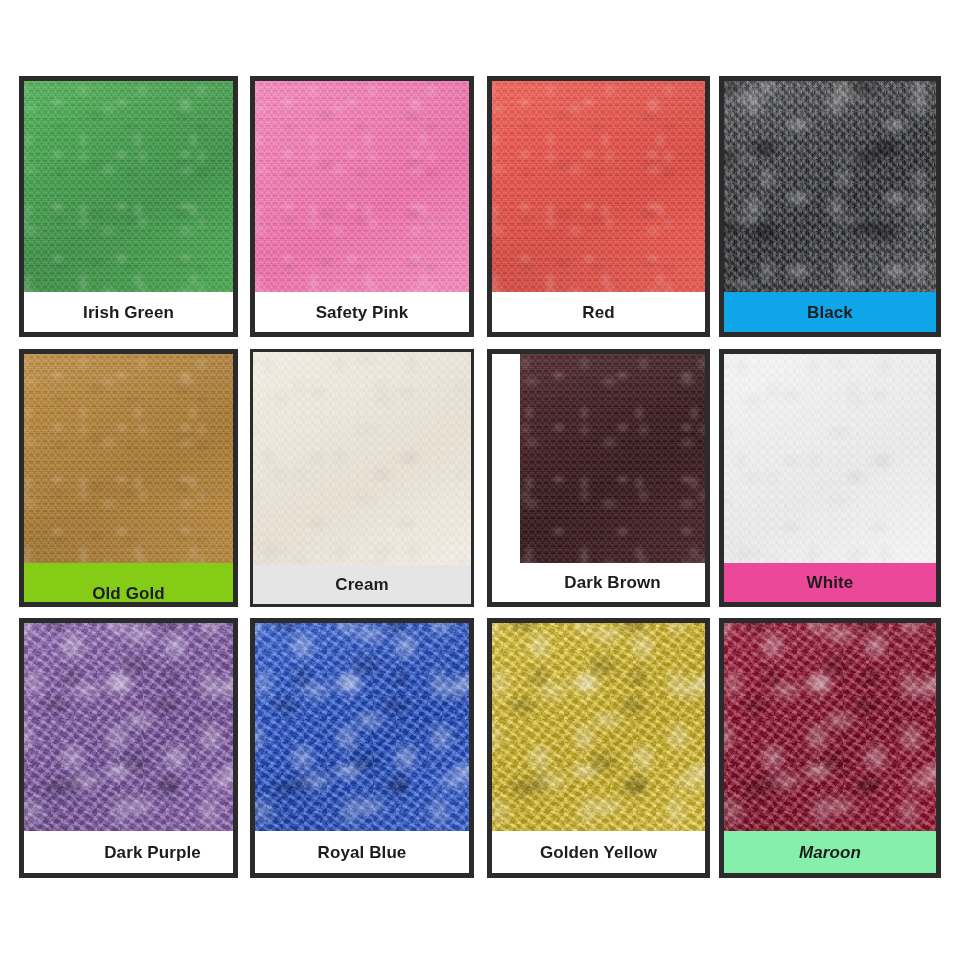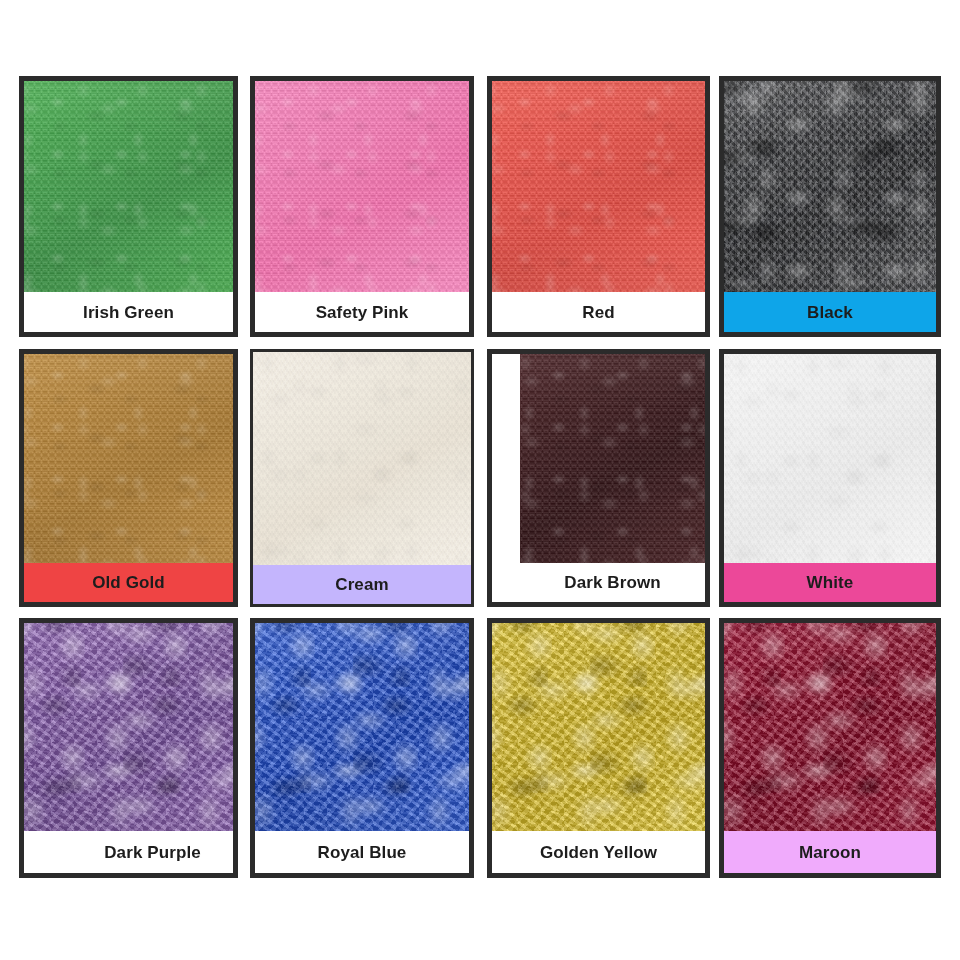--- a/index.html
+++ b/index.html
@@ -186,29 +186,29 @@
         <div class="tex tex-heather"></div>
       </div>
       <div class="swatch-label-plate" style="background: #0ea5e9;">
         <span class="swatch-label" style="color: rgb(29, 29, 29);">Black</span>
       </div>
     </div>
     <div class="swatch-card row2" style="left: 19px; top: 349px; width: 219px; height: 258px; border-color: rgb(43, 43, 43);">
       <div class="swatch-color" style="background: linear-gradient(150deg, rgb(194, 143, 66) 0%, rgb(169, 122, 51) 58%, rgb(194, 143, 66) 100%);">
         <div class="tex tex-speckle"></div>
       </div>
-      <div class="swatch-label-plate" style="background: #ef4444;">
+      <div class="swatch-label-plate" style="background: #84cc16; align-items: flex-end;">
         <span class="swatch-label" style="color: rgb(29, 29, 29);">Old Gold</span>
       </div>
     </div>
     <div class="swatch-card row2 light thin-border" style="left: 250px; top: 349px; width: 224px; height: 258px; border-color: rgb(43, 43, 43);">
       <div class="swatch-color" style="background: linear-gradient(150deg, rgb(244, 239, 229) 0%, rgb(232, 225, 212) 58%, rgb(244, 239, 229) 100%);">
         <div class="tex tex-faint"></div>
       </div>
-      <div class="swatch-label-plate" style="background: #c4b5fd;">
+      <div class="swatch-label-plate" style="background: #e5e5e5;">
         <span class="swatch-label" style="color: rgb(29, 29, 29);">Cream</span>
       </div>
     </div>
     <div class="swatch-card row2" style="left: 487px; top: 349px; width: 223px; height: 258px; border-color: rgb(43, 43, 43); padding-left: 28px;">
       <div class="swatch-color" style="background: linear-gradient(150deg, rgb(75, 35, 38) 0%, rgb(51, 21, 24) 58%, rgb(75, 35, 38) 100%);">
         <div class="tex tex-speckle"></div>
       </div>
       <div class="swatch-label-plate" style="background: rgb(255, 255, 255);">
         <span class="swatch-label" style="color: rgb(29, 29, 29);">Dark Brown</span>
       </div>
@@ -242,17 +242,17 @@
         <div class="tex tex-crinkle"></div>
       </div>
       <div class="swatch-label-plate" style="background: rgb(255, 255, 255);">
         <span class="swatch-label" style="color: rgb(29, 29, 29);">Golden Yellow</span>
       </div>
     </div>
     <div class="swatch-card row3" style="left: 719px; top: 618px; width: 222px; height: 260px; border-color: rgb(43, 43, 43);">
       <div class="swatch-color" style="background: linear-gradient(150deg, rgb(169, 20, 55) 0%, rgb(140, 11, 41) 58%, rgb(169, 20, 55) 100%);">
         <div class="tex tex-crinkle"></div>
       </div>
-      <div class="swatch-label-plate" style="background: #f0abfc;">
+      <div class="swatch-label-plate" style="background: #86efac; font-style: italic;">
         <span class="swatch-label" style="color: rgb(29, 29, 29);">Maroon</span>
       </div>
     </div>
   </div>
 
 </body></html>

